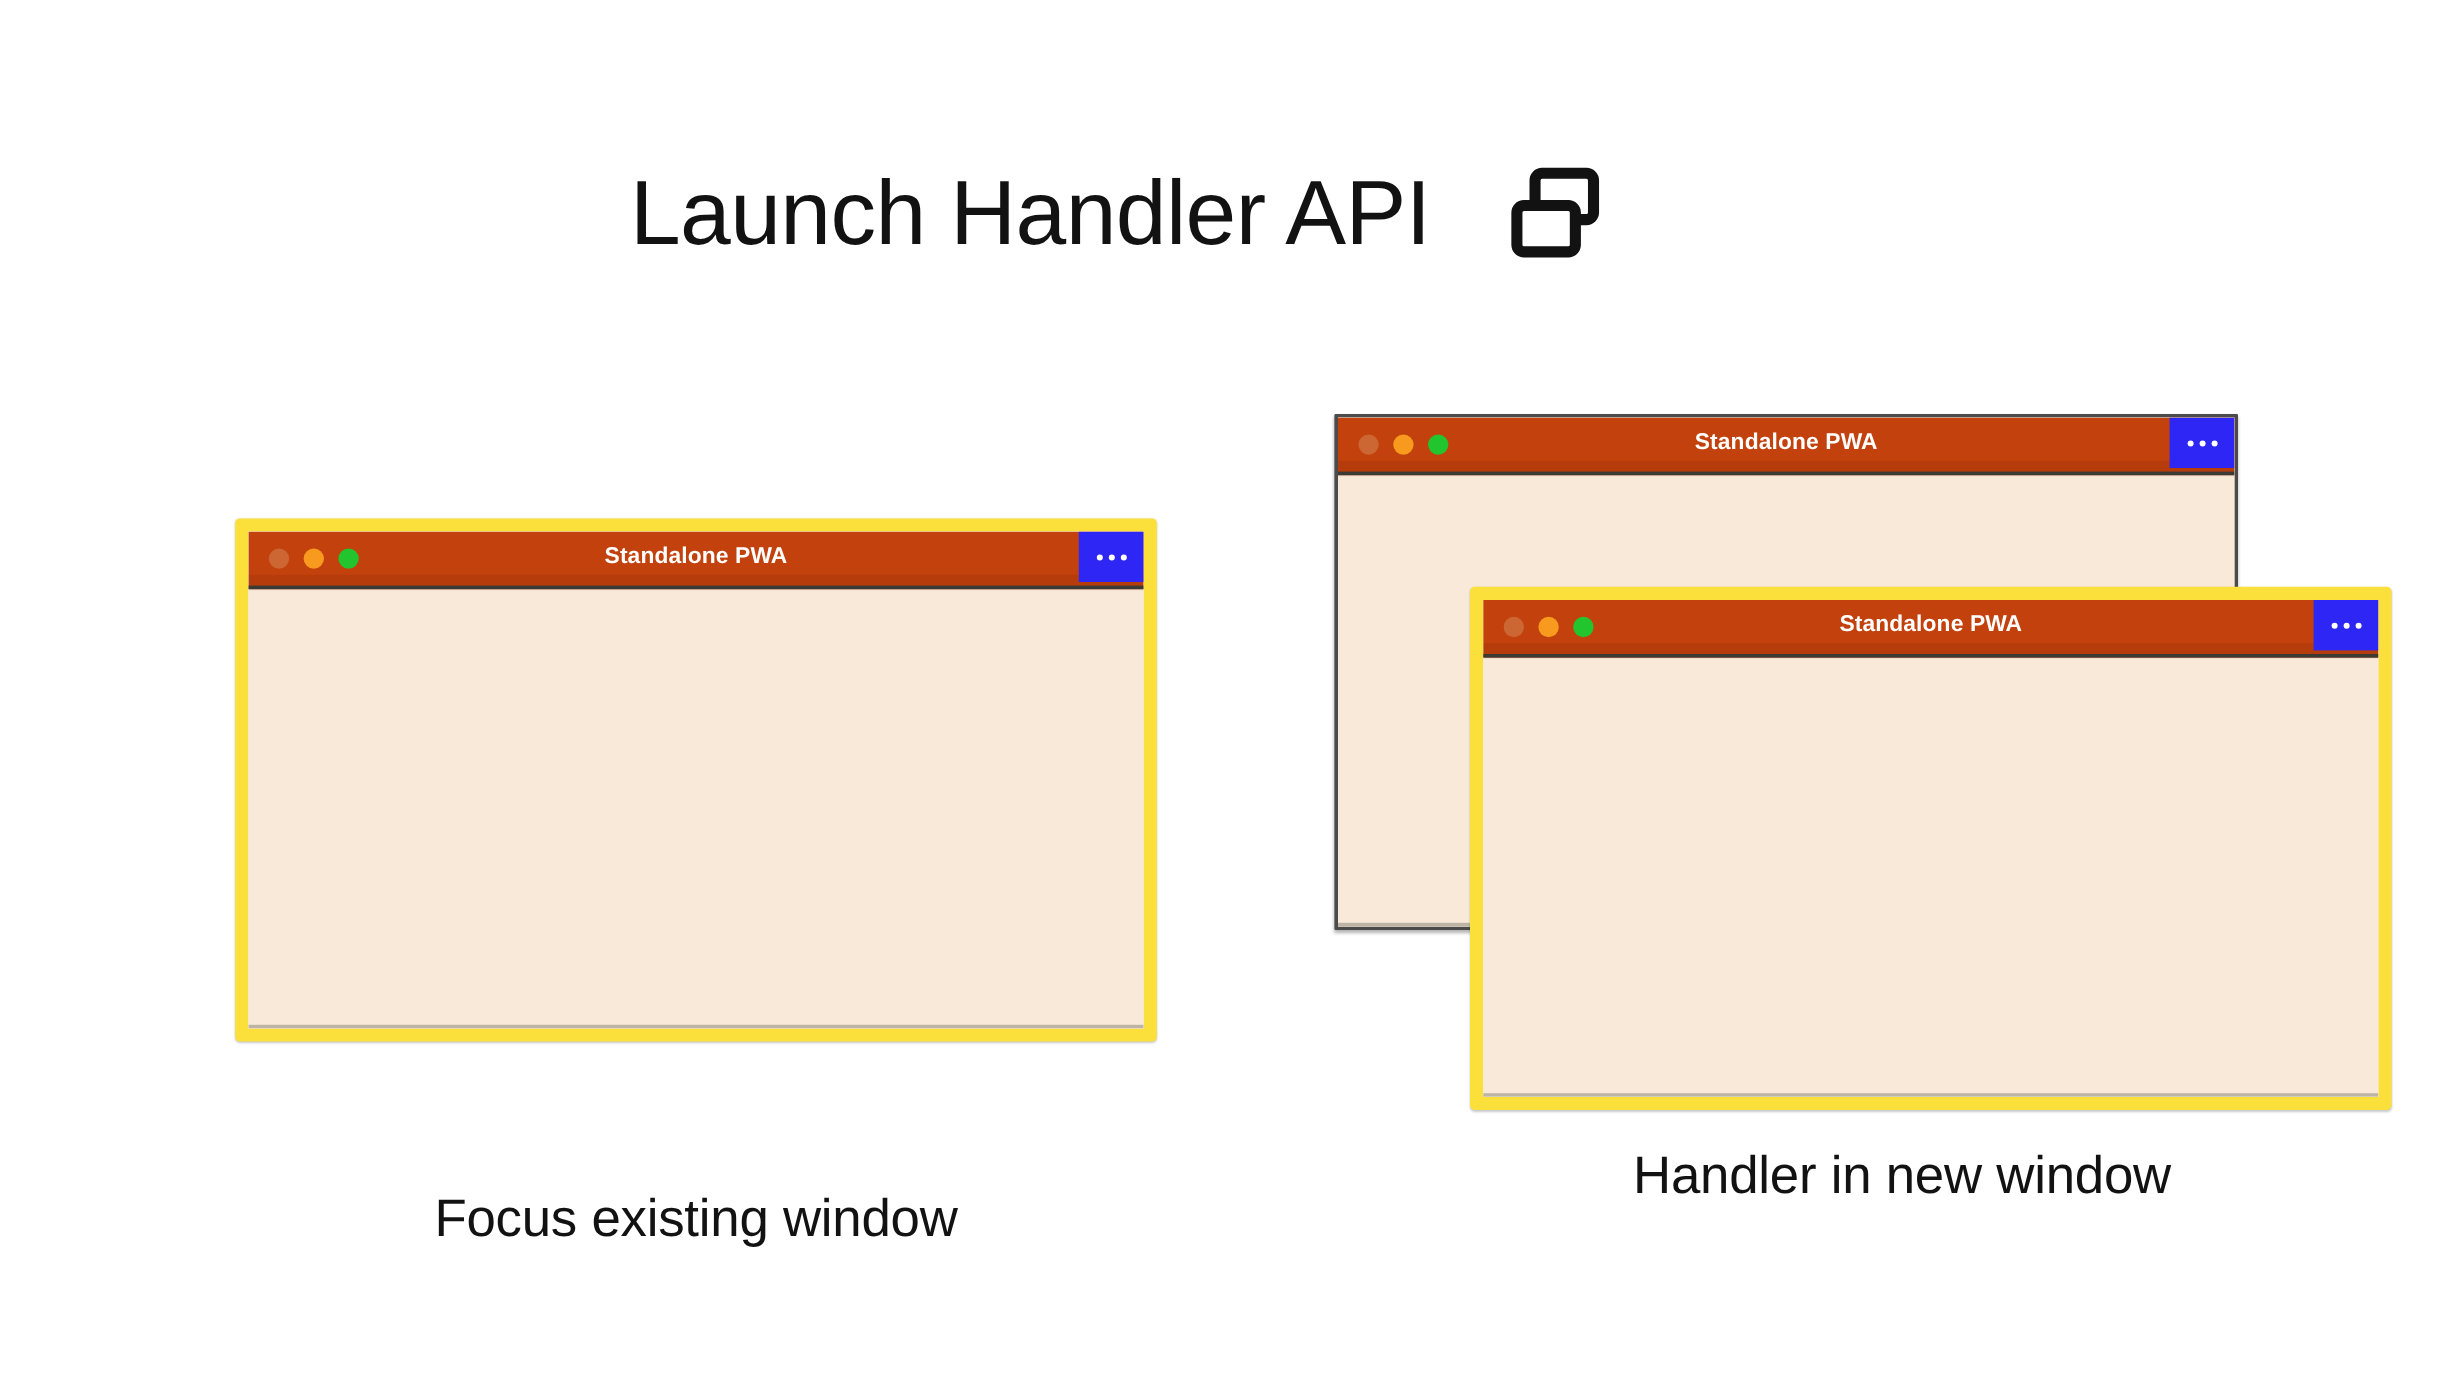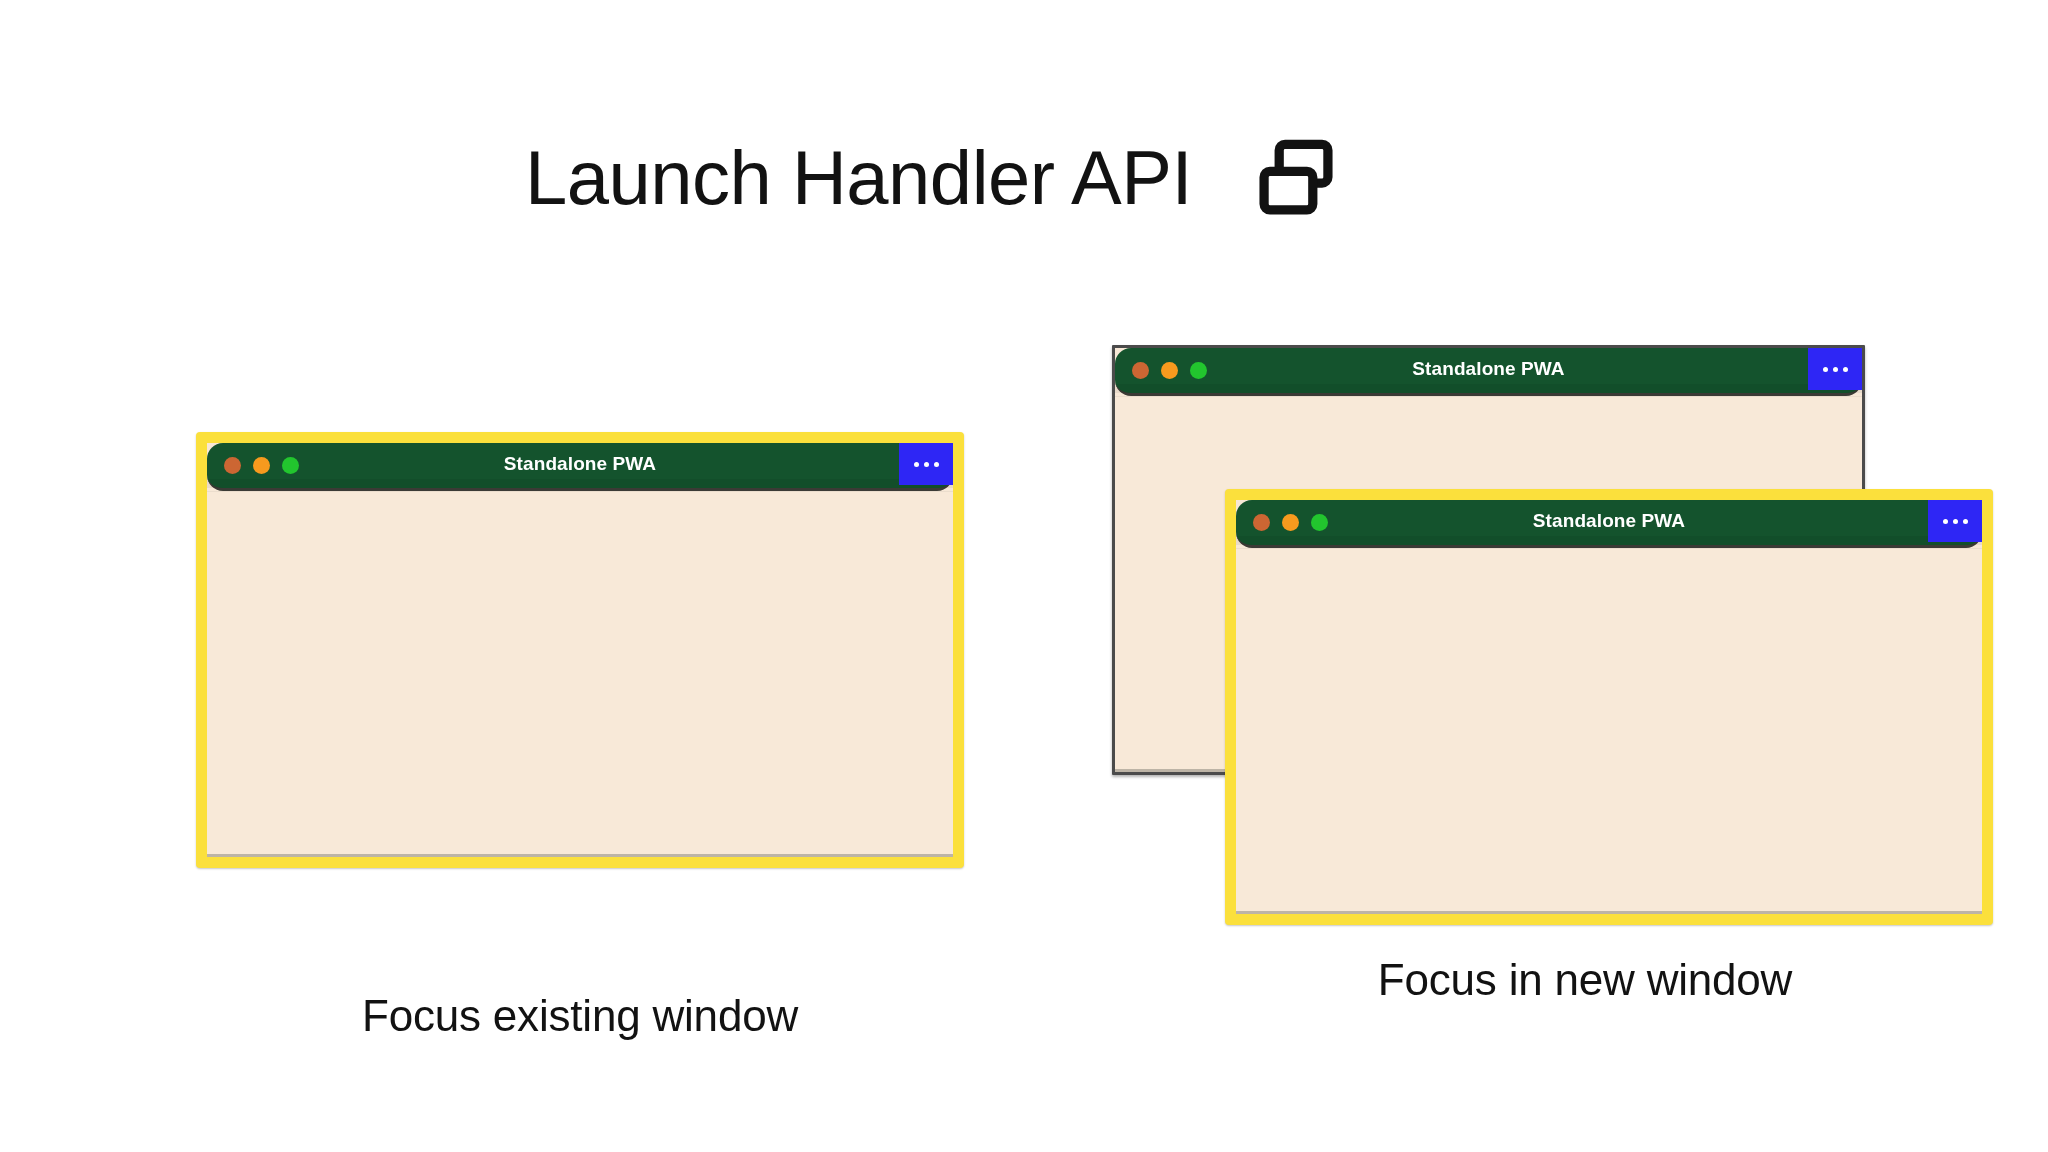--- a/index.html
+++ b/index.html
@@ -67,26 +67,25 @@
     display: flex;
     flex-direction: column;
     background: #f7e8d7;
     overflow: hidden;
   }
 
   .titlebar {
     position: relative;
     flex: none;
     height: 48px;
-    background: #14532d;
+    background: #c2410c;
     display: flex;
     align-items: center;
     border-bottom: 3px solid #3b3a35;
     box-sizing: border-box;
-    border-radius: 16px;
   }
   .titlebar::after {
     
     content: "";
     position: absolute;
     left: 0; right: 0; bottom: 0;
     height: 9px;
     background: rgba(0,0,0,0.06);
     pointer-events: none;
   }
@@ -259,13 +258,13 @@
         <span class="mdot"></span>
         <span class="mdot"></span>
         <span class="mdot"></span>
       </div>
     </div>
     <div class="win-body"></div>
   </div>
 </div>
 
 <div class="caption" id="caption-focus-existing">Focus existing window</div>
-<div class="caption" id="caption-new-window">Focus in new window</div>
+<div class="caption" id="caption-new-window">Handler in new window</div>
 
 </body></html>

